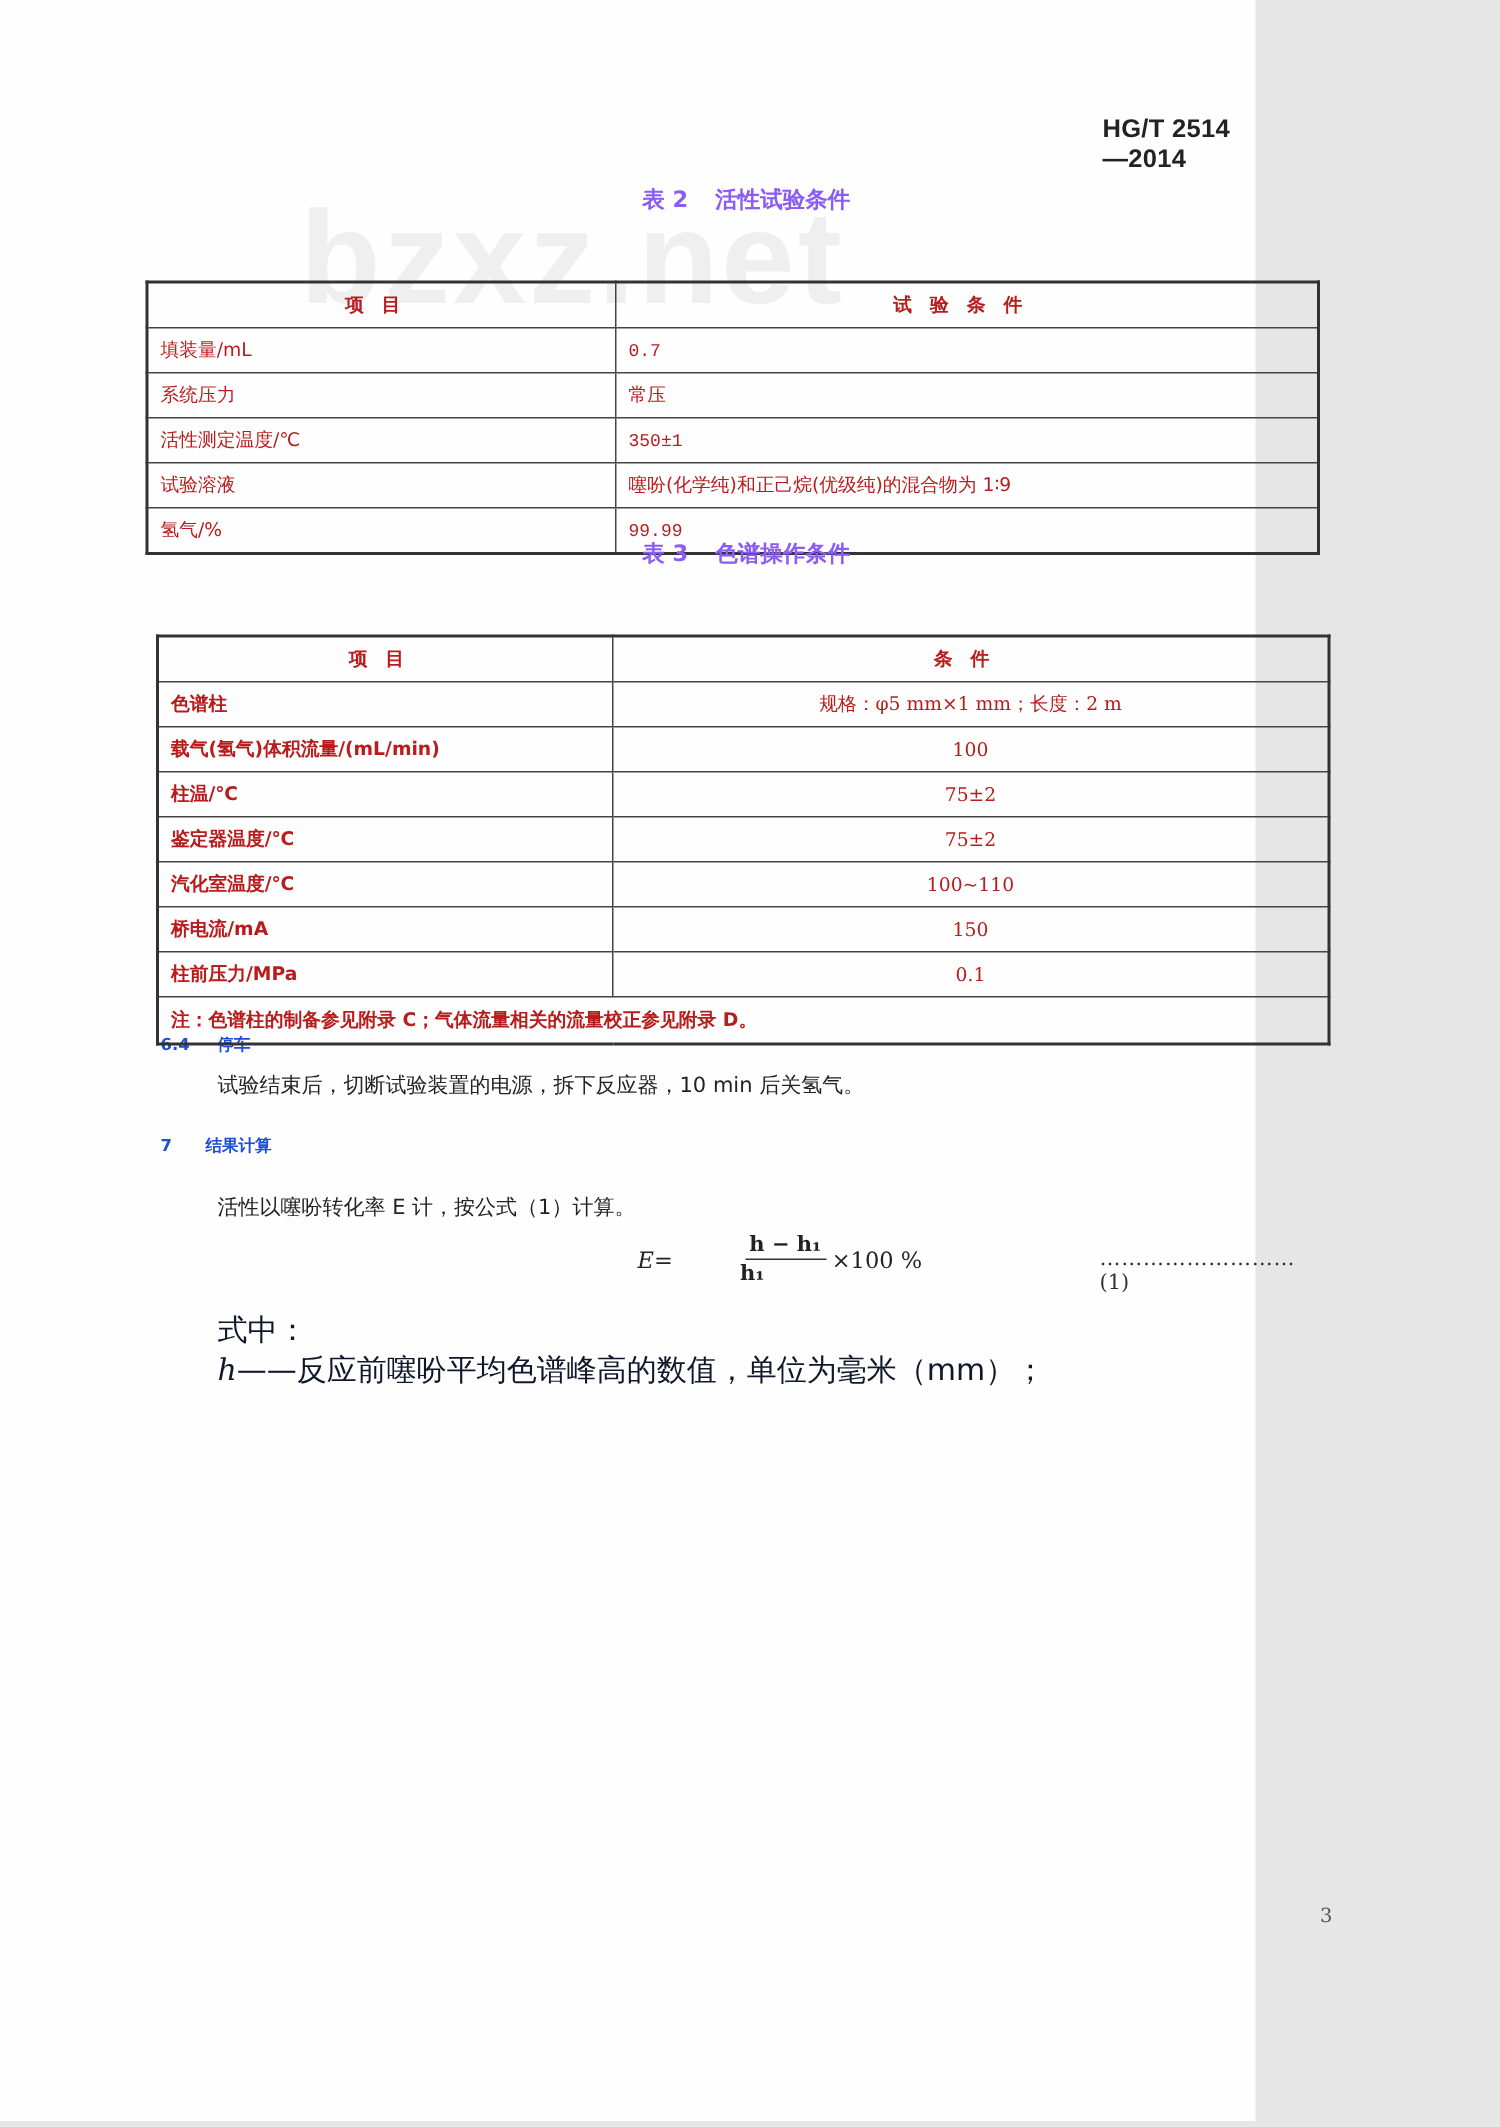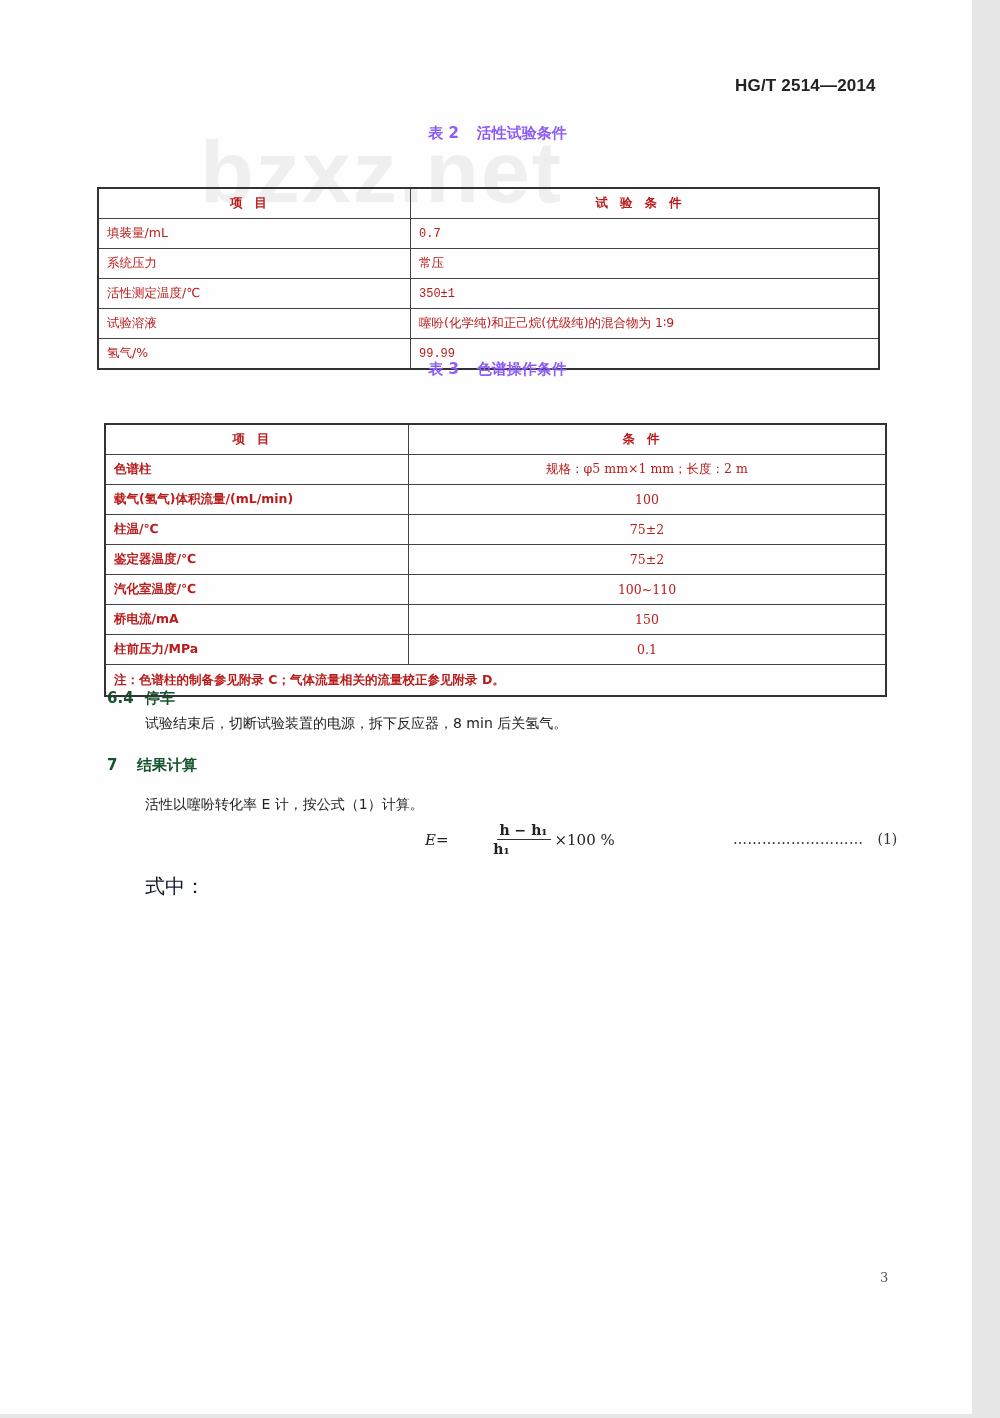--- a/index.html
+++ b/index.html
@@ -3,21 +3,21 @@
 <meta charset="utf-8">
 <style>
   html, body { margin: 0; padding: 0; }
   body {
     width: 1000px; height: 1418px; position: relative; overflow: hidden;
     background: #e6e6e6;
     font-family: "DejaVu Serif", "Liberation Serif", serif;
     color: #222;
   }
   .page {
-    position: absolute; left: 0; top: 0; width: 972px; height: 1414px;
+    position: absolute; left: 0; top: 0; width: 837px; height: 1414px;
     background: #fefefe;
   }
   .std-code {
     position: absolute; left: 735px; top: 76px;
     font-family: "Liberation Sans", "DejaVu Sans", sans-serif;
     font-weight: bold; font-size: 17px; color: #222; letter-spacing: 0.2px;
   }
   .watermark {
     position: absolute; left: 200px; top: 128px;
     font-family: "Liberation Sans", "DejaVu Sans", sans-serif;
@@ -47,21 +47,21 @@
   .t3 td.c { text-align: center; }
   .t3 td.note { height: 30px; }
   .t3 td:first-child { font-weight: bold; }
   .t2 td { font-weight: bold; }
   .t2 td.val-num { font-family: Liberation Mono, monospace; font-weight: normal; font-size: 12px; }
   .t3 td.c { font-family: "DejaVu Serif", serif; font-weight: normal; }
 
   .h-sec {
     position: absolute; left: 107px;
     font-family: "DejaVu Sans", "Liberation Sans", sans-serif;
-    font-weight: bold; font-size: 15px; color: #14532d;
+    font-weight: bold; font-size: 11px; color: #1d4ed8;
   }
   .h-sec .n { display: inline-block; min-width: 30px; }
   .para {
     position: absolute; left: 145px;
     font-family: "DejaVu Sans", "Liberation Sans", sans-serif;
     font-size: 14px; color: #222;
   }
   .formula {
     position: absolute; left: 425px; top: 822px;
     font-family: "DejaVu Serif", "Liberation Serif", serif;
@@ -167,36 +167,39 @@
     </tr>
     <tr>
       <td class="note" colspan="2" style="font-weight:bold;">注：色谱柱的制备参见附录 C；气体流量相关的流量校正参见附录 D。</td>
     </tr>
   </tbody>
     </table>
 
   <div class="h-sec" style="top:689px;">
     <span class="n" style="min-width:38px;">6.4</span><span>停车</span>
   </div>
-  <div class="para" style="top:715px;">试验结束后，切断试验装置的电源，拆下反应器，8 min 后关氢气。</div>
+  <div class="para" style="top:715px;">试验结束后，切断试验装置的电源，拆下反应器，10 min 后关氢气。</div>
 
   <div class="h-sec" style="top:756px;">
     <span class="n">7</span><span>结果计算</span>
   </div>
   <div class="para" style="top:796px;">活性以噻吩转化率 E 计，按公式（1）计算。</div>
 
   <div class="formula">
     <i>E</i>
     <span>=</span>
     <span class="frac">
       <span class="top">h − h₁</span>
       <span class="bot">h₁</span>
     </span>
     <span>×100 %</span>
   </div>
   <div class="eq-num">
     <span class="dots">………………………</span><span>(1)</span>
   </div>
 
   <div class="def" style="top:873px;">式中：</div>
+  <div class="def" style="top:900px;">
+    <i>h</i><span>——反应前噻吩平均色谱峰高的数值，单位为毫米（mm）；</span>
+  </div>
 
   <div class="page-num">3</div>
 </div>
 
 </body></html>

